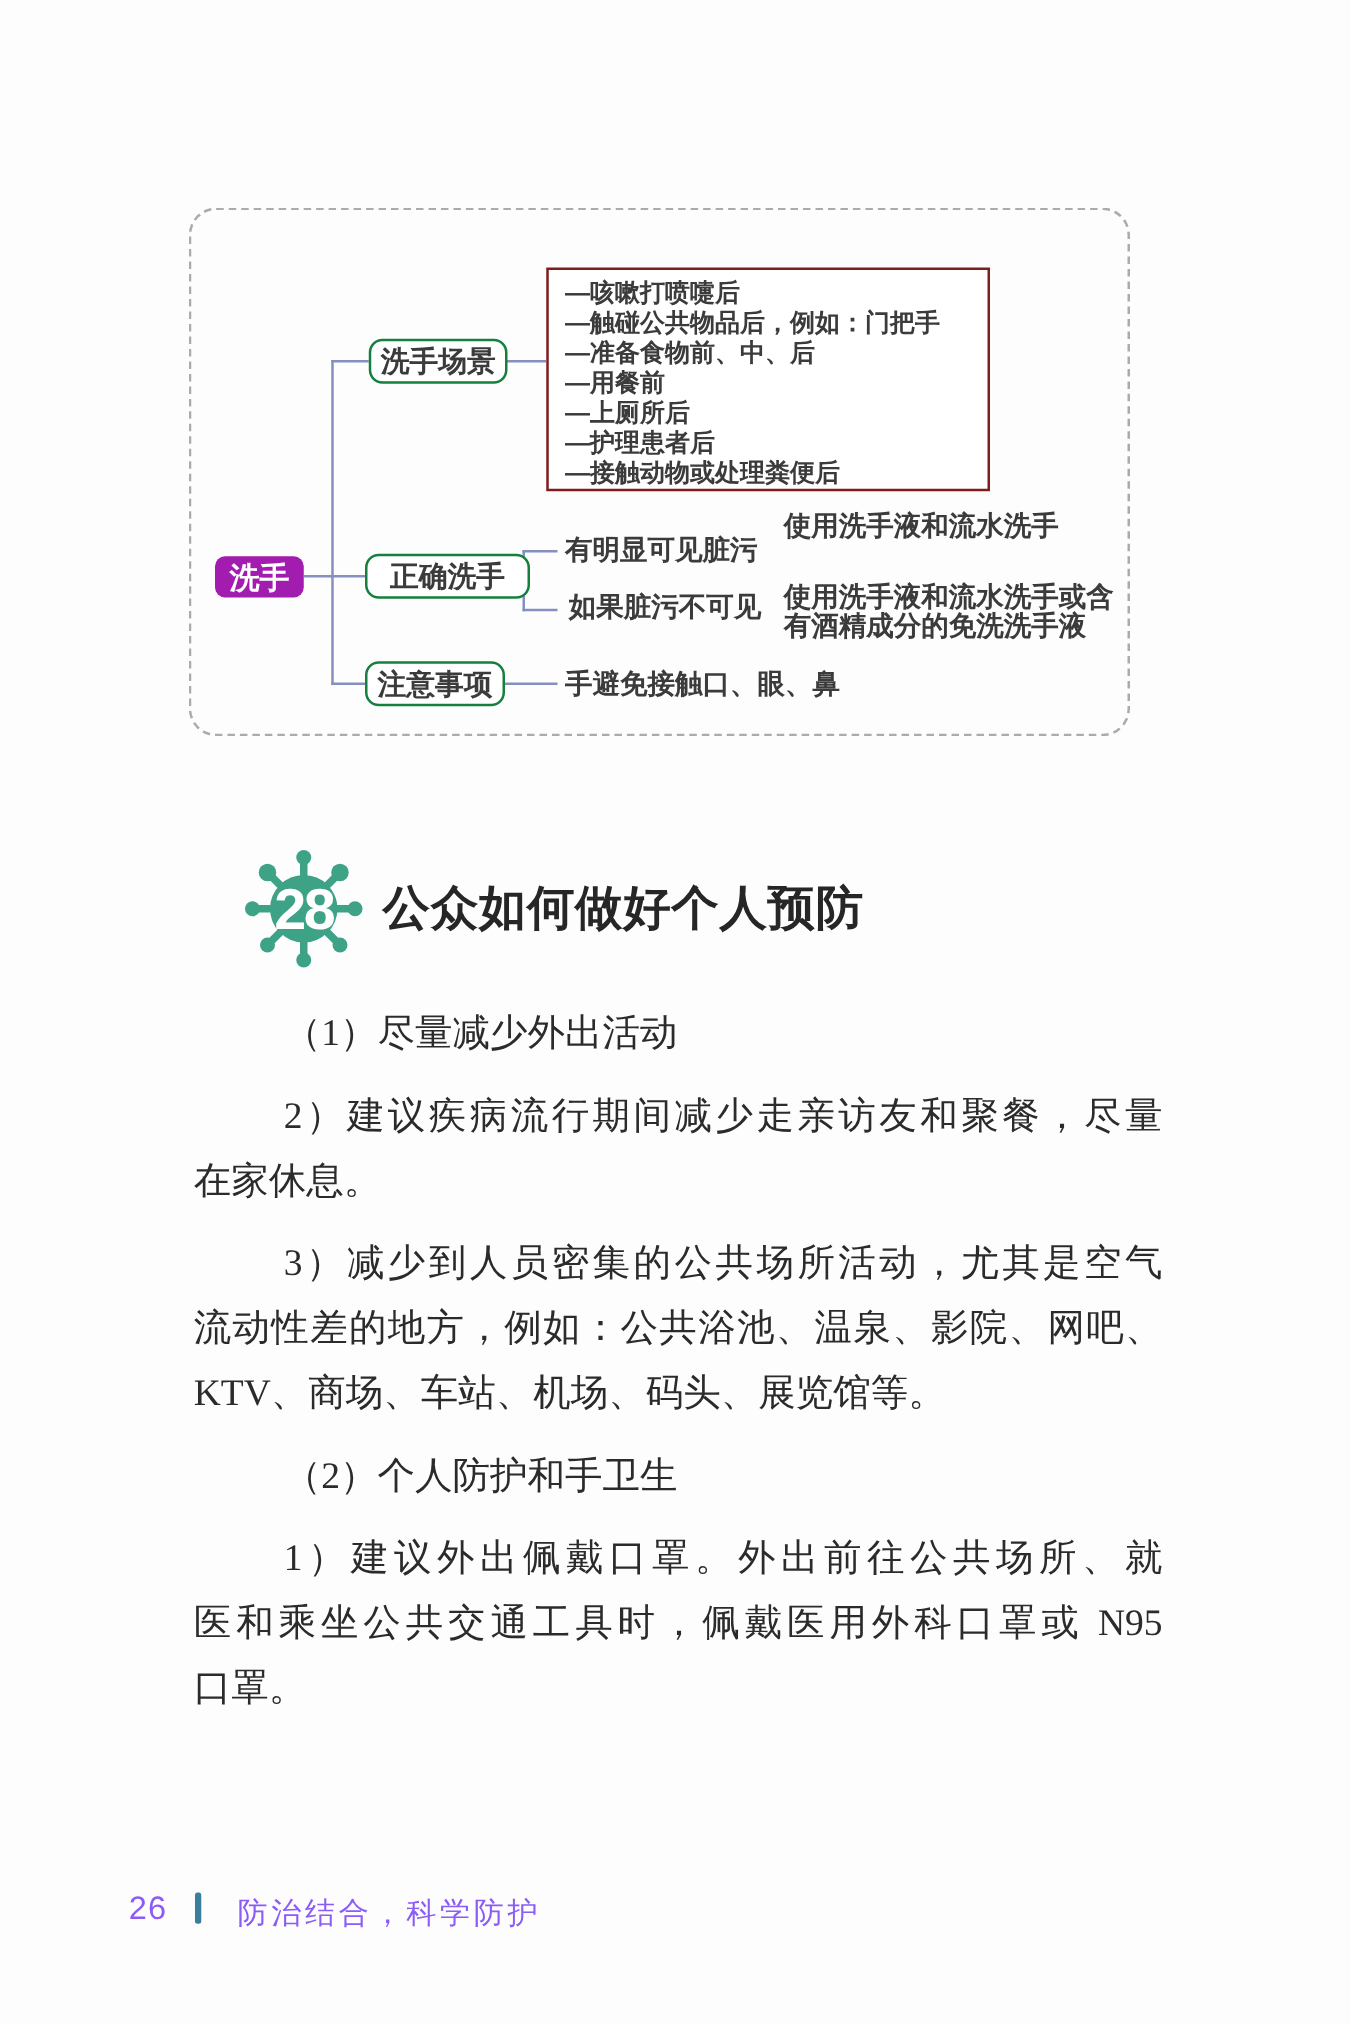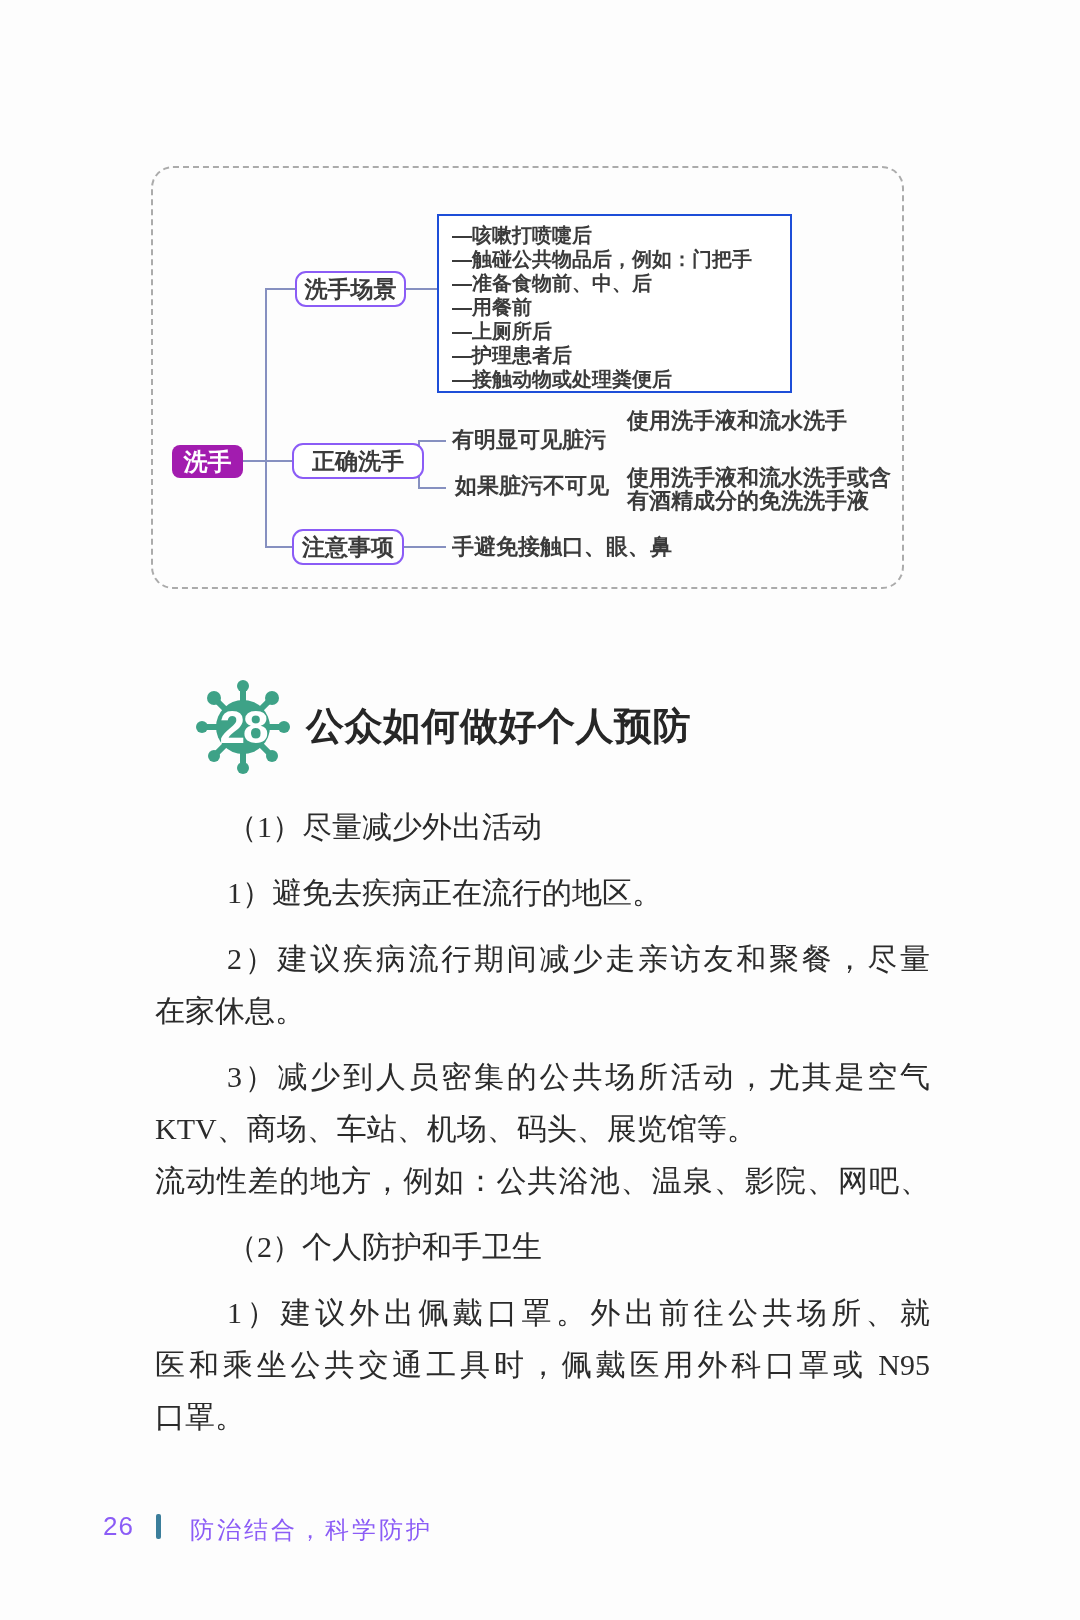--- a/index.html
+++ b/index.html
@@ -10,30 +10,30 @@
     font-family:"Liberation Sans", sans-serif;
   }
   
   .mm-frame {
     position:absolute; left:151px; top:166px; width:753px; height:423px;
     border:2px dashed #ababab; border-radius:22px;
   }
   .line-h, .line-v { position:absolute; background:#8690c0; }
   .node {
     position:absolute; display:flex; align-items:center; justify-content:center;
-    background:#fff; border:2px solid #8b5cf6; border-radius:11px;
+    background:#fff; border:2px solid #15803d; border-radius:11px;
     font-weight:bold; font-size:23px; color:#3b3b3b; white-space:nowrap;
   }
   .node.root {
     background:#a21caf; border:none; border-radius:8px;
     color:#ffffff; font-size:24px;
   }
   .scene-box {
     position:absolute; left:437px; top:214px; width:355px; height:179px;
-    border:2px solid #1d4ed8; background:#fff;
+    border:2px solid #7f1d1d; background:#fff;
     padding:7px 8px 5px 13px;
     font-weight:bold; font-size:20px; color:#3b3b3b;
   }
   .scene-item { line-height:24px; white-space:nowrap; }
   .leaf {
     position:absolute; font-weight:bold; font-size:22px; color:#3b3b3b;
     white-space:nowrap; line-height:26px;
   }
   .leaf.two-line { line-height:23px; }
   
@@ -142,30 +142,27 @@
     </svg>
     <div class="badge-num">28</div>
   </div>
   <div class="section-title">公众如何做好个人预防</div>
 
   <div class="body-text">
       <div class="para">
         <div class="bline first">（1）尽量减少外出活动</div>
       </div>
       <div class="para">
-        <div class="bline first">1）避免去疾病正在流行的地区。</div>
-      </div>
-      <div class="para">
         <div class="bline first fill">2）建议疾病流行期间减少走亲访友和聚餐，尽量</div>
         <div class="bline">在家休息。</div>
       </div>
       <div class="para">
         <div class="bline first fill">3）减少到人员密集的公共场所活动，尤其是空气</div>
+        <div class="bline fill">流动性差的地方，例如：公共浴池、温泉、影院、网吧、</div>
         <div class="bline">KTV、商场、车站、机场、码头、展览馆等。</div>
-        <div class="bline fill">流动性差的地方，例如：公共浴池、温泉、影院、网吧、</div>
       </div>
       <div class="para">
         <div class="bline first">（2）个人防护和手卫生</div>
       </div>
       <div class="para">
         <div class="bline first fill">1）建议外出佩戴口罩。外出前往公共场所、就</div>
         <div class="bline fill">医和乘坐公共交通工具时，佩戴医用外科口罩或 N95</div>
         <div class="bline">口罩。</div>
       </div>
     </div>

